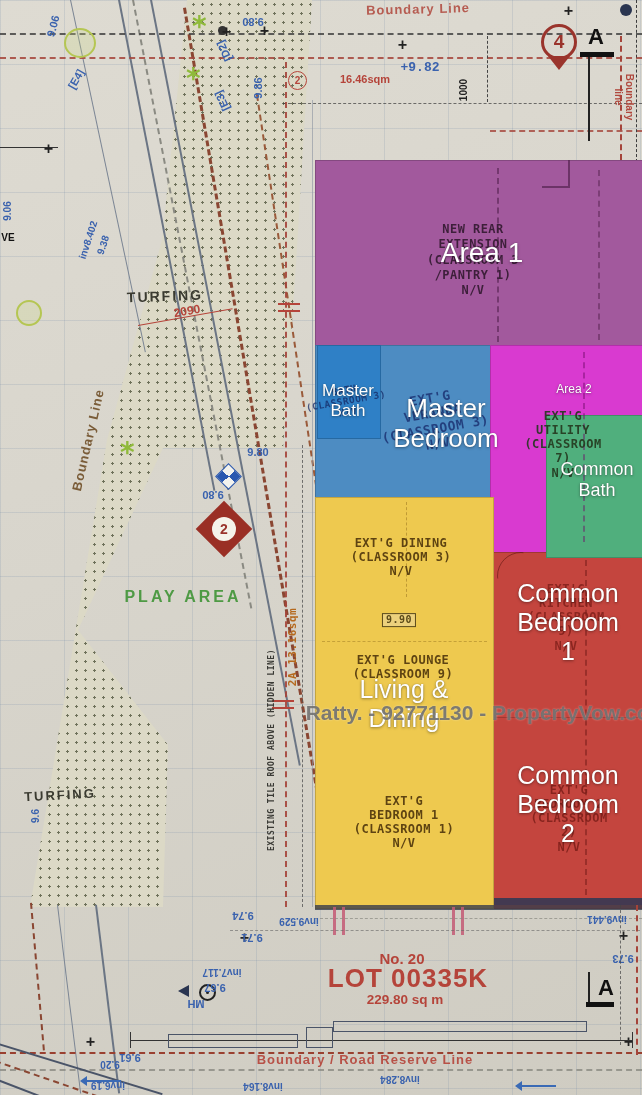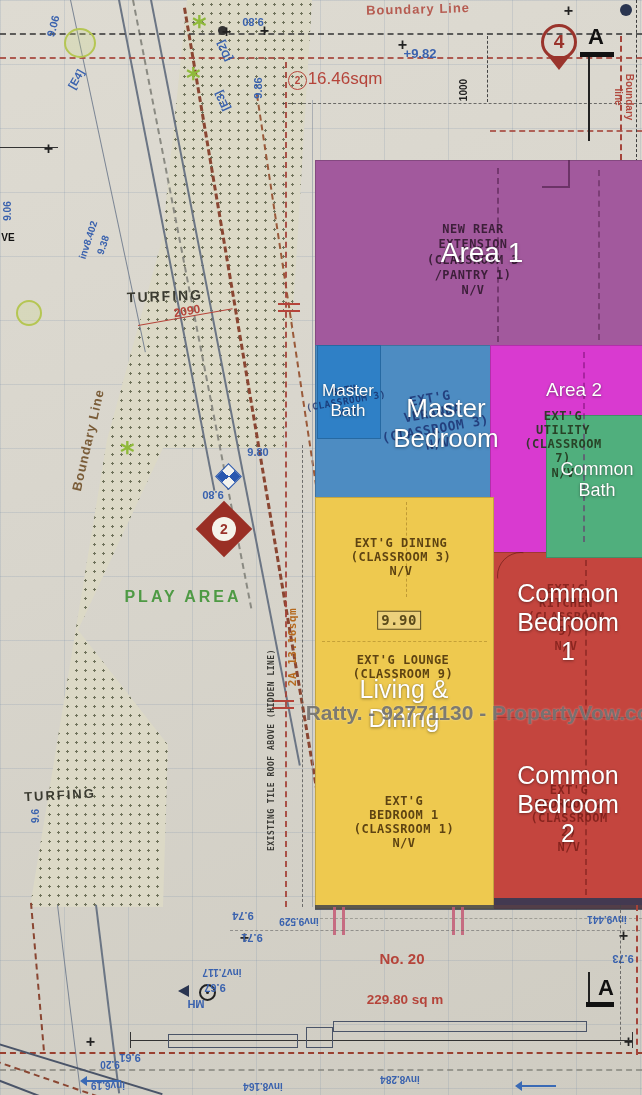--- a/index.html
+++ b/index.html
@@ -121,28 +121,28 @@
   <div class="c mono" style="left:403px;top:667px;font-size:12px;color:rgba(85,60,15,.95);">EXT'G LOUNGE
 (CLASSROOM 9)</div>
   <div class="c mono" style="left:404px;top:822px;font-size:12px;color:rgba(85,60,15,.95);">EXT'G
 BEDROOM 1
 (CLASSROOM 1)
 N/V</div>
   <div class="c mono" style="left:569px;top:818px;font-size:12px;color:rgba(125,30,25,.85);">EXT'G
 BEDROOM 2
 (CLASSROOM 2)
 N/V</div>
-  <div class="c mono" style="left:399px;top:620px;font-size:14px;color:#5a4a1a;border:1px solid #5a4a1a;background:rgba(235,210,130,.9);padding:0 3px;">9.90</div>
+  <div class="c mono" style="left:399px;top:620px;font-size:10px;color:#5a4a1a;border:1px solid #5a4a1a;background:rgba(235,210,130,.9);padding:0 3px;">9.90</div>
 
   <div class="c wlbl" style="left:482px;top:253px;font-size:28px;">Area 1</div>
   <div class="c wlbl" style="left:348px;top:401px;font-size:17px;">Master
 Bath</div>
   <div class="c wlbl" style="left:446px;top:424px;font-size:26px;">Master
 Bedroom</div>
-  <div class="c wlbl" style="left:574px;top:390px;font-size:19px;">Area 2</div>
+  <div class="c wlbl" style="left:574px;top:390px;font-size:12px;">Area 2</div>
   <div class="c wlbl" style="left:597px;top:480px;font-size:18px;">Common
 Bath</div>
   <div class="c wlbl" style="left:568px;top:622px;font-size:25px;">Common
 Bedroom 1</div>
   <div class="c wlbl" style="left:404px;top:704px;font-size:25px;">Living &amp;
 Dining</div>
   <div class="c wlbl" style="left:568px;top:804px;font-size:25px;">Common
 Bedroom 2</div>
 
   <div class="c wm" style="left:487px;top:713px;font-size:21px;">Ratty. - 92771130 - PropertyVow.com</div>
@@ -155,21 +155,21 @@
   <div class="c" style="left:183px;top:597px;font-size:16px;color:#4e9a44;letter-spacing:3px;font-weight:bold;">PLAY AREA</div>
   <div class="c redtx" style="left:187px;top:311px;--r:-10deg;font-size:12px;font-weight:bold;">2090</div>
   <div class="ln" style="left:138px;top:325px;width:96px;border-top:1.5px solid #b5443a;transform:rotate(-10deg);transform-origin:left;"></div>
   <div class="c mono" style="left:272px;top:750px;--r:-90deg;font-size:8px;color:#3a3a35;white-space:nowrap;">EXISTING TILE ROOF ABOVE (HIDDEN LINE)</div>
   <div class="c mono" style="left:293px;top:647px;--r:-90deg;font-size:11px;color:#b5691e;white-space:nowrap;">2A  13.16sqm</div>
   <div class="c" style="left:463px;top:90px;--r:-90deg;font-size:10px;color:#222;font-weight:bold;">1000</div>
 
   <div class="circ" style="left:288px;top:71px;width:17px;height:17px;border:1.5px solid #b5443a;">
     <span style="font-size:10px;font-weight:bold;color:#b5443a;">2</span>
   </div>
-  <div class="c redtx" style="left:345px;top:79px;font-size:17px;font-weight:normal;">16.46sqm</div>
+  <div class="c redtx" style="left:365px;top:79px;font-size:11px;font-weight:bold;">16.46sqm</div>
 
   <div class="circ" style="left:541px;top:24px;width:30px;height:30px;border:3px solid #9a342c;">
     <span style="font-size:19px;font-weight:bold;color:#9a342c;">4</span>
   </div>
   <div class="abs" style="left:548px;top:56px;width:0;height:0;border-left:11px solid transparent;border-right:11px solid transparent;border-top:14px solid #9a342c;"></div>
   <div class="c" style="left:596px;top:37px;font-size:22px;font-weight:900;color:#111;">A</div>
   <div class="ln" style="left:580px;top:52px;width:34px;height:5px;background:#111;"></div>
   <div class="ln" style="left:588px;top:57px;height:84px;border-left:2px solid #222;"></div>
 
   <div class="abs" style="left:204px;top:509px;width:40px;height:40px;background:#9a2f25;transform:rotate(45deg);"></div>
@@ -188,21 +188,21 @@
   <span class="x-cross" style="left:222px;top:23px;"></span>
   <span class="x-cross" style="left:260px;top:22px;"></span>
   <span class="x-cross" style="left:398px;top:36px;"></span>
   <span class="x-cross" style="left:564px;top:2px;"></span>
   <span class="x-cross" style="left:44px;top:140px;"></span>
   <span class="x-cross" style="left:240px;top:929px;"></span>
   <span class="x-cross" style="left:619px;top:927px;"></span>
   <span class="x-cross" style="left:86px;top:1033px;"></span>
   <span class="x-cross" style="left:624px;top:1033px;"></span>
 
-  <div class="c blue" style="left:420px;top:53px;font-size:13px;">+9.82</div>
+  <div class="c blue" style="left:420px;top:67px;font-size:13px;font-family:Liberation Mono, monospace;">+9.82</div>
   <div class="c blue" style="left:258px;top:88px;--r:-90deg;font-size:11px;">9.86</div>
   <div class="c blue" style="left:253px;top:22px;--r:180deg;font-size:11px;">9.80</div>
   <div class="c blue" style="left:224px;top:51px;--r:-115deg;font-size:11px;">[D2]</div>
   <div class="c blue" style="left:222px;top:101px;--r:-115deg;font-size:11px;">[E3]</div>
   <div class="c blue" style="left:76px;top:79px;--r:-60deg;font-size:11px;">[E4]</div>
   <div class="c blue" style="left:53px;top:26px;--r:-75deg;font-size:11px;">9.06</div>
   <div class="c" style="left:8px;top:237px;font-size:10px;font-weight:bold;color:#111;">VE</div>
   <div class="c blue" style="left:7px;top:211px;--r:-90deg;font-size:10px;">9.06</div>
   <div class="c blue" style="left:88px;top:240px;--r:-72deg;font-size:10px;">inv8.402</div>
   <div class="c blue" style="left:103px;top:245px;--r:-72deg;font-size:10px;">9.38</div>
@@ -234,23 +234,25 @@
   <div class="ln" style="left:230px;top:930px;width:410px;border-top:1.5px dashed #666;opacity:.6;"></div>
   <div class="ln" style="left:636px;top:905px;height:150px;border-left:2px dashed #a5443a;"></div>
   <div class="ln" style="left:620px;top:905px;height:140px;border-left:1.5px dashed #444;opacity:.7;"></div>
   <div class="ln" style="left:-5px;top:1042px;width:175px;border-top:2px solid #4a5468;transform:rotate(17deg);transform-origin:left;"></div>
   <div class="ln" style="left:-5px;top:1060px;width:160px;border-top:2.5px dashed #8a4632;transform:rotate(19deg);transform-origin:left;"></div>
   <div class="ln" style="left:-5px;top:1078px;width:150px;border-top:2px solid #4a5468;transform:rotate(21deg);transform-origin:left;"></div>
   <div class="arrow-l" style="left:85px;top:1080px;width:36px;"></div>
   <div class="arrow-l" style="left:520px;top:1085px;width:36px;"></div>
 
   <div class="c redtx" style="left:402px;top:958px;font-size:15px;font-weight:bold;">No. 20</div>
+  <div class="c redtx" style="left:408px;top:978px;font-size:26px;font-weight:bold;letter-spacing:1px;">LOT 00335K</div>
   <div class="c redtx" style="left:405px;top:999px;font-size:13.5px;font-weight:bold;">229.80 sq m</div>
   <div class="c" style="left:606px;top:988px;font-size:22px;font-weight:900;color:#111;">A</div>
   <div class="ln" style="left:588px;top:972px;height:30px;border-left:2px solid #222;"></div>
   <div class="ln" style="left:586px;top:1002px;width:28px;height:5px;background:#111;"></div>
+  <div class="c redtx" style="left:365px;top:1059px;font-size:13px;font-weight:bold;letter-spacing:1px;opacity:.9;">Boundary  /  Road Reserve Line</div>
   <div class="c blue" style="left:130px;top:1058px;--r:180deg;font-size:11px;">9.61</div>
   <div class="c blue" style="left:110px;top:1064px;--r:180deg;font-size:10px;">9.20</div>
   <div class="c blue" style="left:108px;top:1085px;--r:180deg;font-size:10px;">inv6.19</div>
   <div class="c blue" style="left:263px;top:1086px;--r:180deg;font-size:10px;">inv8.164</div>
   <div class="c blue" style="left:400px;top:1079px;--r:180deg;font-size:10px;">inv8.284</div>
 
 </div>
 
 </body></html>

